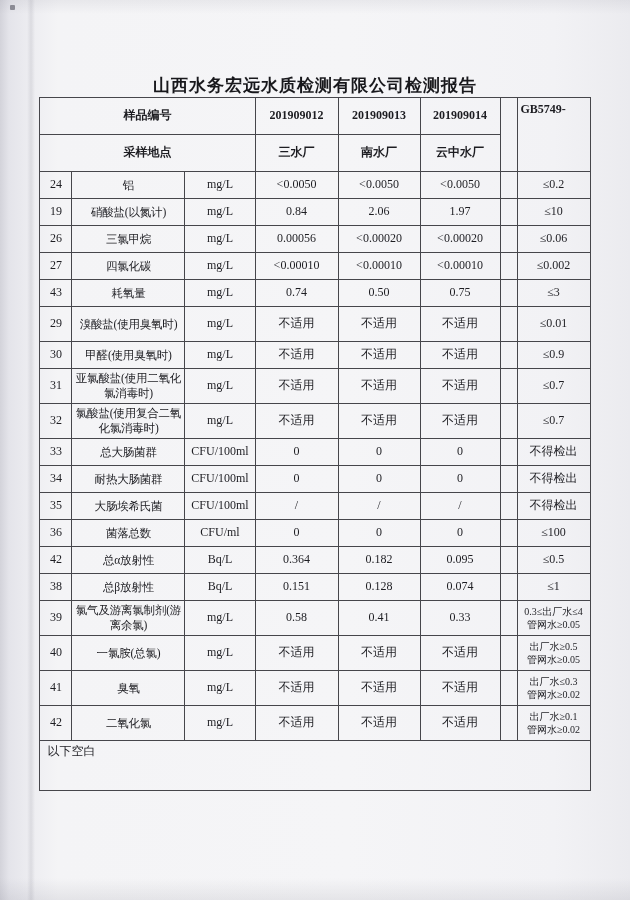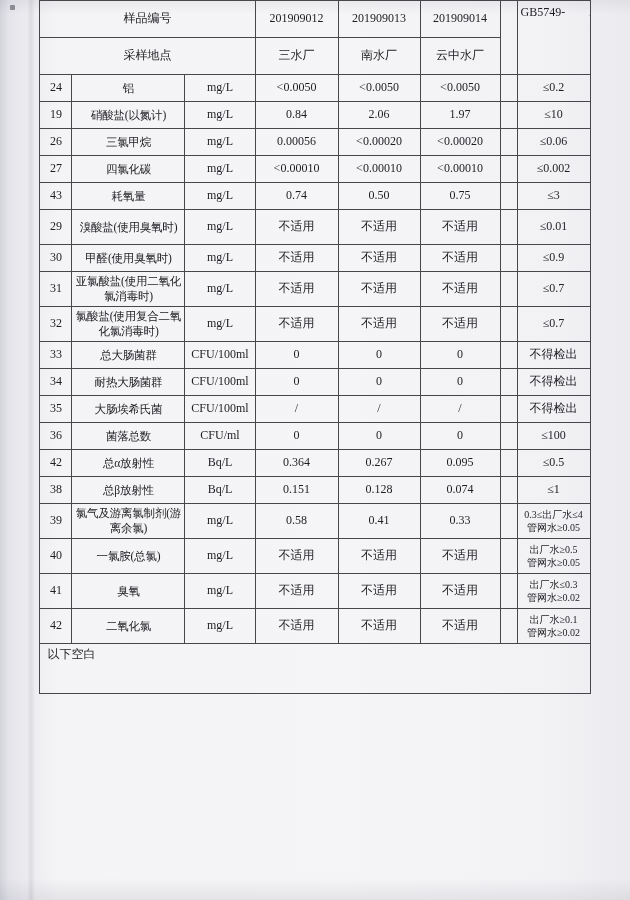--- a/index.html
+++ b/index.html
@@ -26,38 +26,39 @@
     font-size:12.5px;font-weight:700;color:#222226;
   }
   table.report{
     width:550px;margin:0 auto;border-collapse:collapse;table-layout:fixed;
     font-size:12px;color:#1d1d22;
   }
   table.report td{
     border:1px solid #46464b;text-align:center;vertical-align:middle;
     padding:2px 3px;line-height:1.3;overflow:hidden;
   }
-  thead td{height:32px;}
+  thead td{height:32px;font-weight:bold;}
   td.gap{border-top:none;border-bottom:none;padding:0;}
   thead td.gap{border-top:1px solid #46464b;}
   td.name{text-align:left;padding-left:6px;font-size:11.5px;letter-spacing:-0.2px;}
   td.limit-head{padding:0;}
   .limit-head-inner{display:flex;flex-direction:row;justify-content:flex-start;height:66px;gap:24px;}
   .limit-sm{font-size:10px;line-height:1.35;white-space:nowrap;}
   tr.body-row{height:27px;}
   tr.tall{height:35px;}
   tr.blank-row td{height:35px;vertical-align:top;text-align:left;padding:3px 2px 11px 7px;font-size:12px;}
 </style>
 </head>
 <body>
 
 <div class="paper">
   <div class="fold-shadow"></div>
   <div class="speck"></div>
 
+  <h1 class="title">山西水务宏远水质检测有限公司检测报告</h1>
 
 
   <table class="report">
     <colgroup>
       <col style="width:32px">
         <col style="width:113px">
         <col style="width:70px">
       <col style="width:83px">
         <col style="width:82px">
         <col style="width:80px">
@@ -214,21 +215,21 @@
           <td>0</td>
           <td>0</td>
           <td class="gap"></td>
           <td>≤100</td>
         </tr>
         <tr class="body-row">
           <td>42</td>
           <td class="name">总α放射性</td>
           <td>Bq/L</td>
           <td>0.364</td>
-          <td>0.267</td>
+          <td>0.182</td>
           <td>0.095</td>
           <td class="gap"></td>
           <td>≤0.5</td>
         </tr>
         <tr class="body-row">
           <td>38</td>
           <td class="name">总β放射性</td>
           <td>Bq/L</td>
           <td>0.151</td>
           <td>0.128</td>

